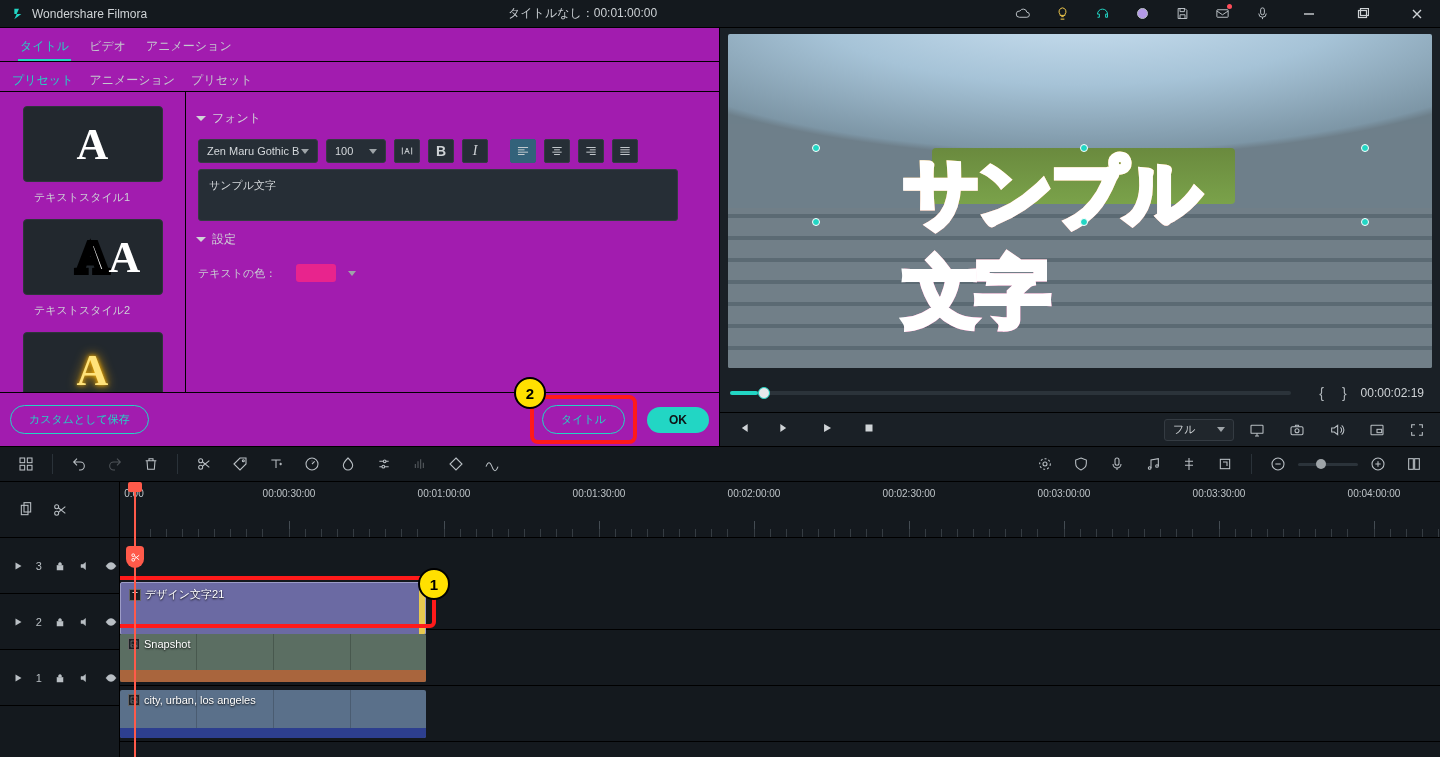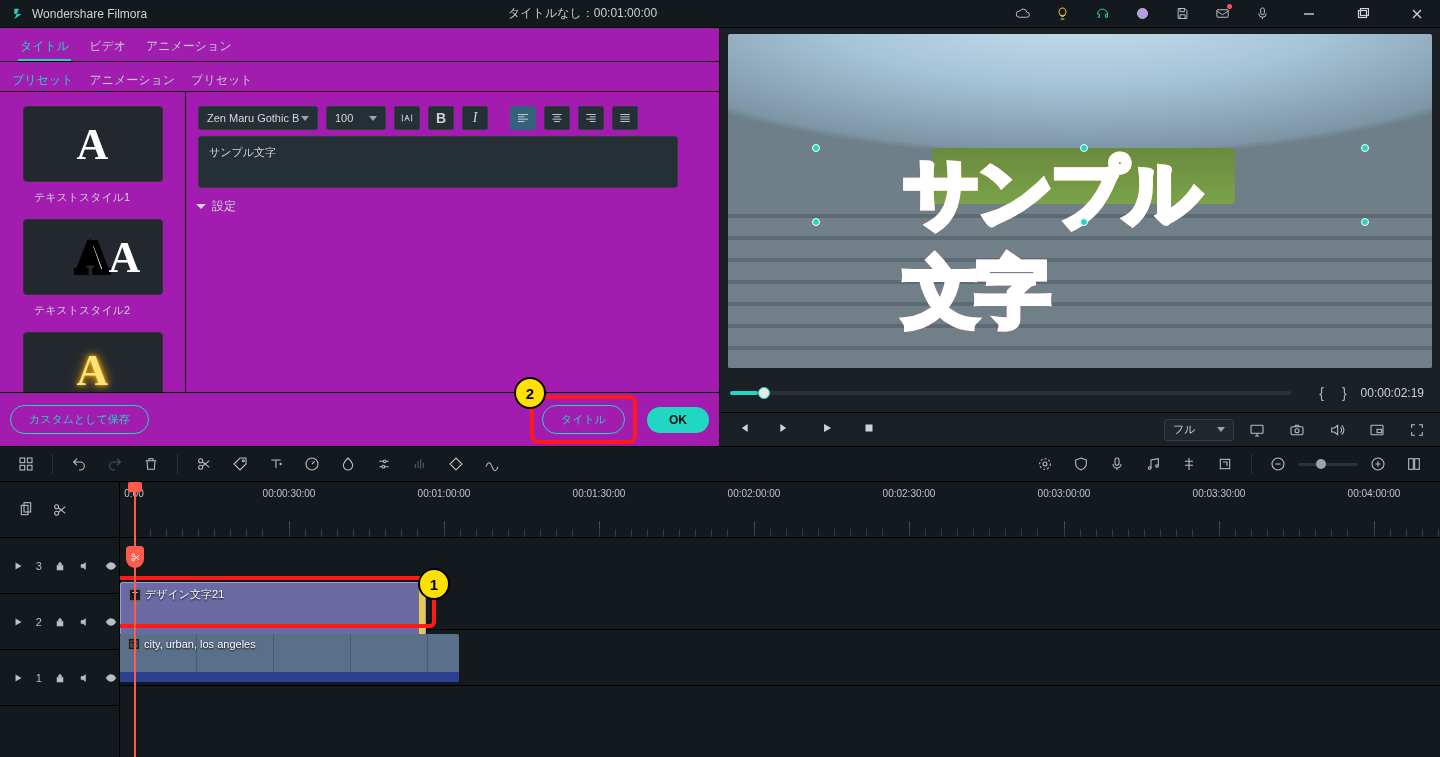--- a/index.html
+++ b/index.html
@@ -139,21 +139,21 @@
   .clip-title{width:306px;background:#6b6aa3;border:1px solid #9d9cc6;}
   .clip-title::after{content:"";position:absolute;right:0;top:0;bottom:0;width:6px;background:#e7c94f;}
   .redframe{position:absolute;top:2px;left:-6px;height:52px;border:4px solid #ff1a1a;border-radius:6px;z-index:10;pointer-events:none;}
   .b1{top:-12px;right:-18px;}
 
   .clip-snap{width:306px;height:48px;top:4px;}
   .clip-snap .strip{position:absolute;inset:0;background:
     repeating-linear-gradient(90deg,#5b6e62 0 76px,#48584e 76px 77px),
     linear-gradient(#4e5e55,#3d4a43);}
   .clip-snap .aud{position:absolute;left:0;right:0;bottom:0;height:12px;background:#a9653d;}
-  .clip-city{width:339px;height:48px;top:4px;}
+  .clip-city{width:306px;height:48px;top:4px;}
   .clip-city .strip{position:absolute;inset:0;background:
     repeating-linear-gradient(90deg,#5a708a 0 76px,#4a5c71 76px 77px);}
   .clip-city .aud{position:absolute;left:0;right:0;bottom:0;height:10px;background:#2d3f8f;}
   .clip .picon{width:12px;height:12px;background:#1b1f24;border:1px solid #666;display:inline-flex;align-items:center;justify-content:center;}
 
   .chev{width:0;height:0;border-left:4px solid transparent;border-right:4px solid transparent;border-top:5px solid #9ea4a8;display:inline-block;}
   .vline{stroke-linecap:round;}
 </style>
 </head>
 <body>
@@ -246,20 +246,21 @@
         <div class="card c2" style="position:relative;">
             <span style="position:relative;">A</span>
           </div>
         <div class="stylelabel">テキストスタイル2</div>
         <div class="card c3">
             <span>A</span>
           </div>
       </div>
       <div class="props">
         <div class="sec">
+          <div class="seclabel">フォント</div>
           <div class="frow">
             <div class="dd font">
                 <span>Zen Maru Gothic B</span>
                 <span class="chev"></span>
               </div>
             <div class="dd size">
                 <span>100</span>
                 <span class="chev"></span>
               </div>
             <div class="bi">
@@ -292,20 +293,25 @@
             <div class="bi">
                 <svg viewBox="0 0 24 24">
                   <path d="M4 6h16M4 10h16M4 14h16M4 18h16"></path>
                 </svg>
               </div>
           </div>
           <div class="textarea">サンプル文字</div>
         </div>
         <div class="sec">
           <div class="seclabel">設定</div>
+          <div class="propkv">
+            <label>テキストの色：</label>
+            <div class="swatch" style="background:#e8248d;"></div>
+            <span class="chev"></span>
+          </div>
         </div>
       </div>
     </div>
     <div class="bottombar">
       <button class="pill">カスタムとして保存</button>
       <div style="display:flex;align-items:center;gap:10px;">
         <div class="advwrap">
           <div class="badge b2">2</div>
           <button class="pill">タイトル</button>
         </div>
@@ -768,20 +774,35 @@
         <div class="badge b1">1</div>
       </div>
       <div class="clip clip-title">
         <div class="lbl">
             <span class="ticon">T</span>
             <span>デザイン文字21</span>
           </div>
       </div>
     </div>
     <div class="lane">
+      <div class="clip clip-snap">
+        <div class="strip"></div>
+          <div class="aud"></div>
+        <div class="lbl">
+            <span class="picon">
+              <svg width="8" height="8" viewBox="0 0 24 24">
+                <rect x="3" y="3" width="18" height="18" fill="none" stroke="#ddd"></rect>
+                <path d="M3 17l5-5 4 4 3-3 6 6" stroke="#ddd" fill="none"></path>
+              </svg>
+            </span>
+            <span>Snapshot</span>
+          </div>
+      </div>
+    </div>
+    <div class="lane">
       <div class="clip clip-city">
         <div class="strip"></div>
           <div class="aud"></div>
         <div class="lbl">
             <span class="picon">
               <svg width="8" height="8" viewBox="0 0 24 24">
                 <rect x="3" y="3" width="18" height="18" fill="none" stroke="#ddd"></rect>
                 <path d="M3 17l5-5 4 4 3-3 6 6" stroke="#ddd" fill="none"></path>
               </svg>
             </span>

